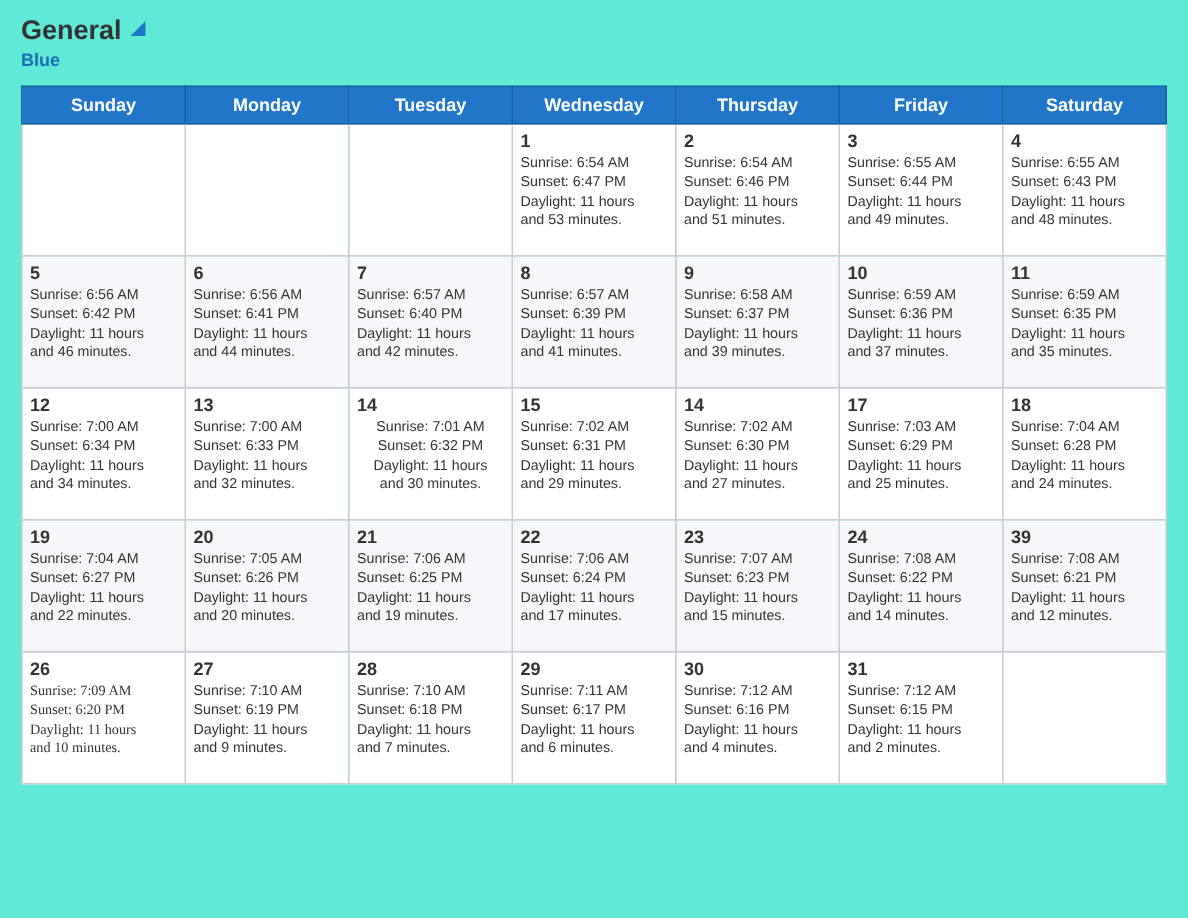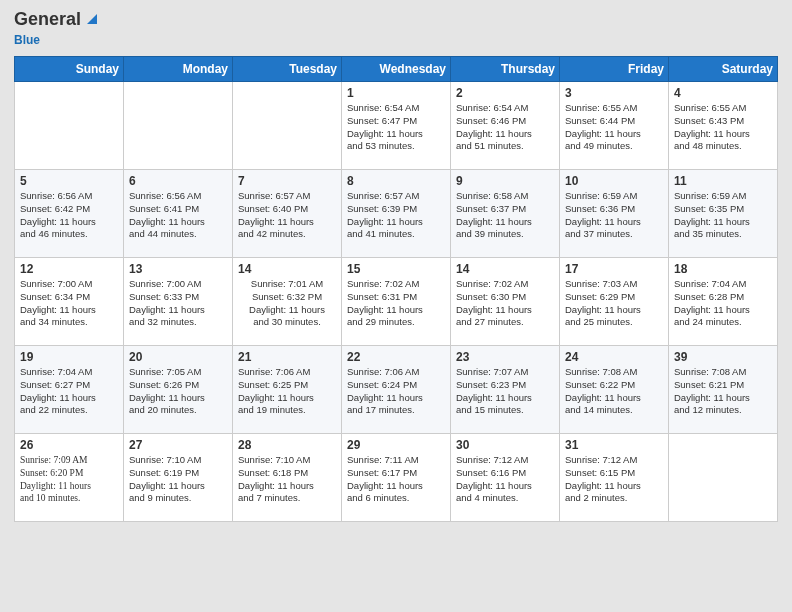--- a/index.html
+++ b/index.html
@@ -7,21 +7,21 @@
       font-family: Arial, sans-serif;
       background: #fff;
       width: 792px;
       height: 612px;
       overflow: hidden;
     }
     .container {
       width: 792px;
       height: 612px;
       padding: 10px 14px 10px 14px;
-      background: #e5e5e5;
+      background: #5eead4;
     }
     .header {
       display: flex;
       justify-content: space-between;
       align-items: flex-start;
       margin-bottom: 8px;
     }
     .logo {
       display: flex;
       flex-direction: column;
@@ -60,21 +60,21 @@
       width: 100%;
       border-collapse: collapse;
       border: 1px solid #ccc;
     }
     .calendar th {
       background: #2176c7;
       color: #fff;
       font-size: 12px;
       font-weight: bold;
       padding: 5px 4px;
-      text-align: right;
+      text-align: center;
       border: 1px solid #1a5fa0;
     }
     .calendar td {
       border: 1px solid #ccc;
       vertical-align: top;
       padding: 4px 5px;
       width: calc(100% / 7);
       min-height: 80px;
       height: 88px;
       background: #fff;

